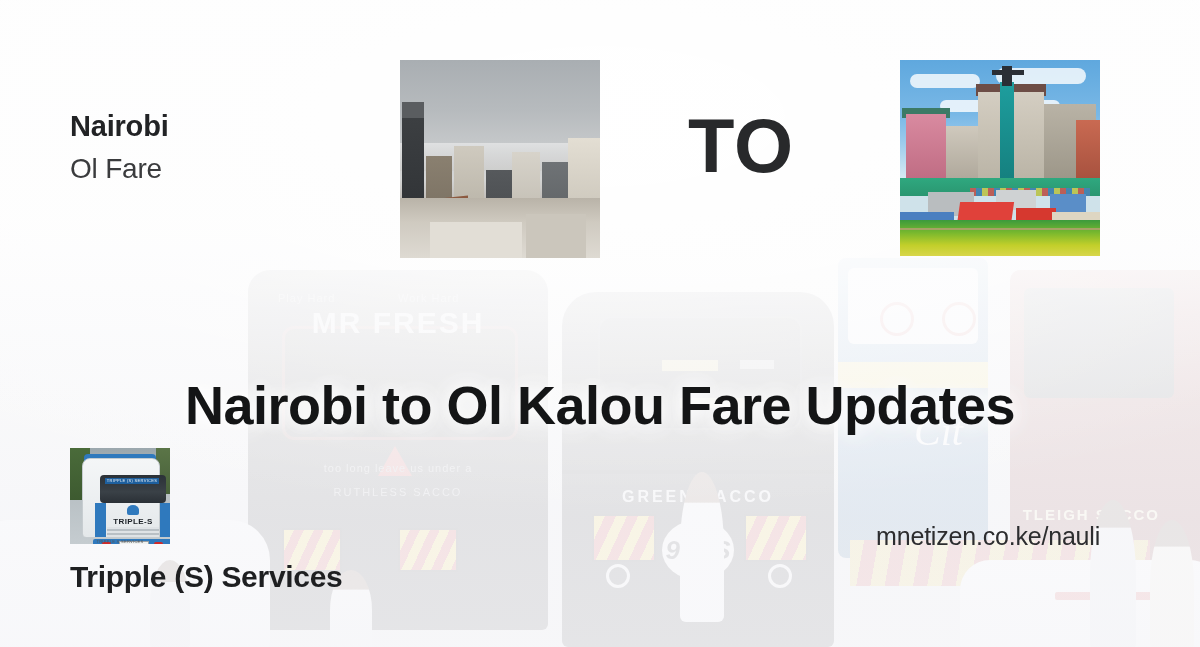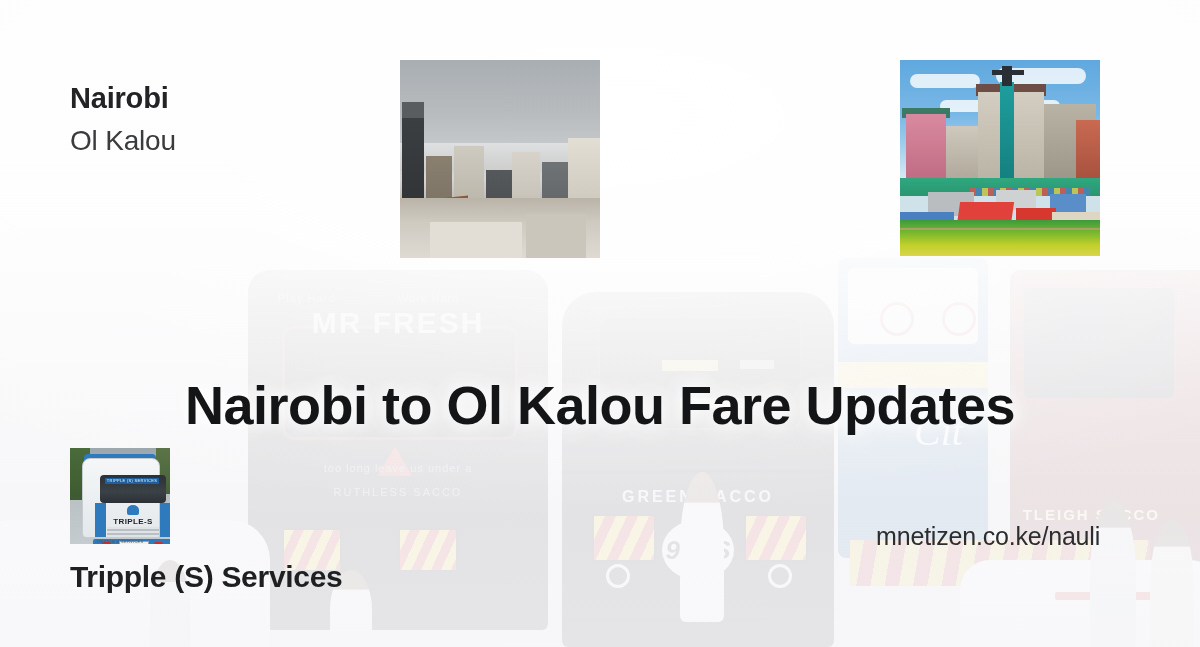--- a/index.html
+++ b/index.html
@@ -201,21 +201,21 @@
     inset: 0;
     background: radial-gradient(ellipse 85% 60% at 50% 18%, rgba(255,255,255,0.92) 0%, rgba(255,255,255,0.40) 55%, rgba(255,255,255,0.05) 100%);
   }
 
   
   .content { position: absolute; inset: 0; }
 
   .route-label {
     position: absolute;
     left: 70px;
-    top: 84px;
+    top: 112px;
     line-height: 1.0;
   }
   .route-from {
     font-size: 29px;
     font-weight: bold;
     color: #222325;
     letter-spacing: -0.2px;
     margin-bottom: 14px;
   }
   .route-to {
@@ -467,41 +467,42 @@
     </div>
 
     <div class="bg-wash"></div>
     <div class="bg-wash2"></div>
   </div>
 
   <div class="content">
 
     <div class="route-label">
       <div class="route-from">Nairobi</div>
-      <div class="route-to">Ol Kalou</div>
+      <div class="route-to">Ol Fare</div>
     </div>
 
     <div class="photo photo-origin">
       <div class="city-sky"></div>
       <div class="city-haze"></div>
       <div class="bld b1b"></div>
       <div class="bld b1"></div>
       <div class="bld b2"></div>
       <div class="bld b3"></div>
       <div class="bld b4"></div>
       <div class="bld b5"></div>
       <div class="bld b6"></div>
       <div class="bld b7"></div>
       <div class="bld b8"></div>
       <div class="bld b9"></div>
       <div class="city-fg"></div>
       <div class="city-fg2"></div>
       <div class="city-fg3"></div>
     </div>
 
+    <div class="to-label">TO</div>
 
     <div class="photo photo-dest">
       <div class="ok-sky"></div>
       <div class="cloud cl1"></div>
       <div class="cloud cl2"></div>
       <div class="cloud cl3"></div>
       <div class="okb ok1r"></div>
       <div class="okb ok1"></div>
       <div class="okb ok2"></div>
       <div class="okb ok3r"></div>

